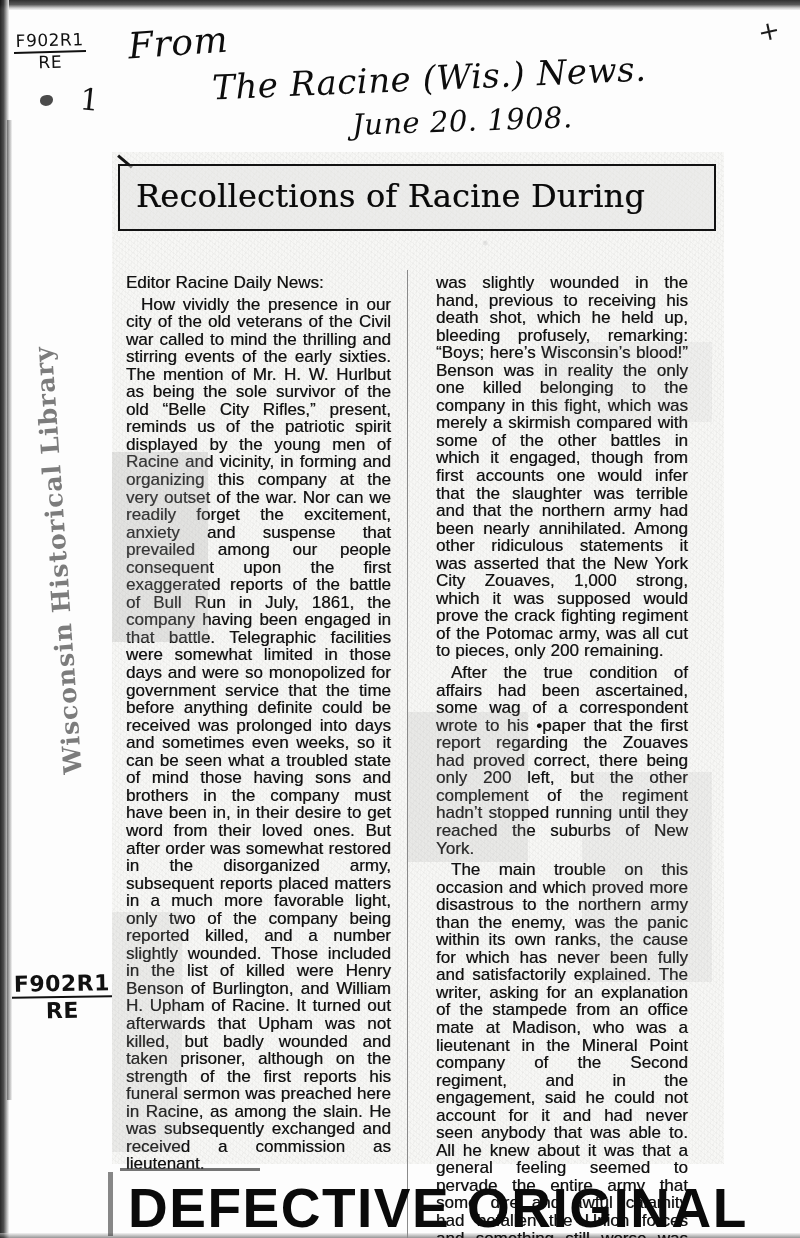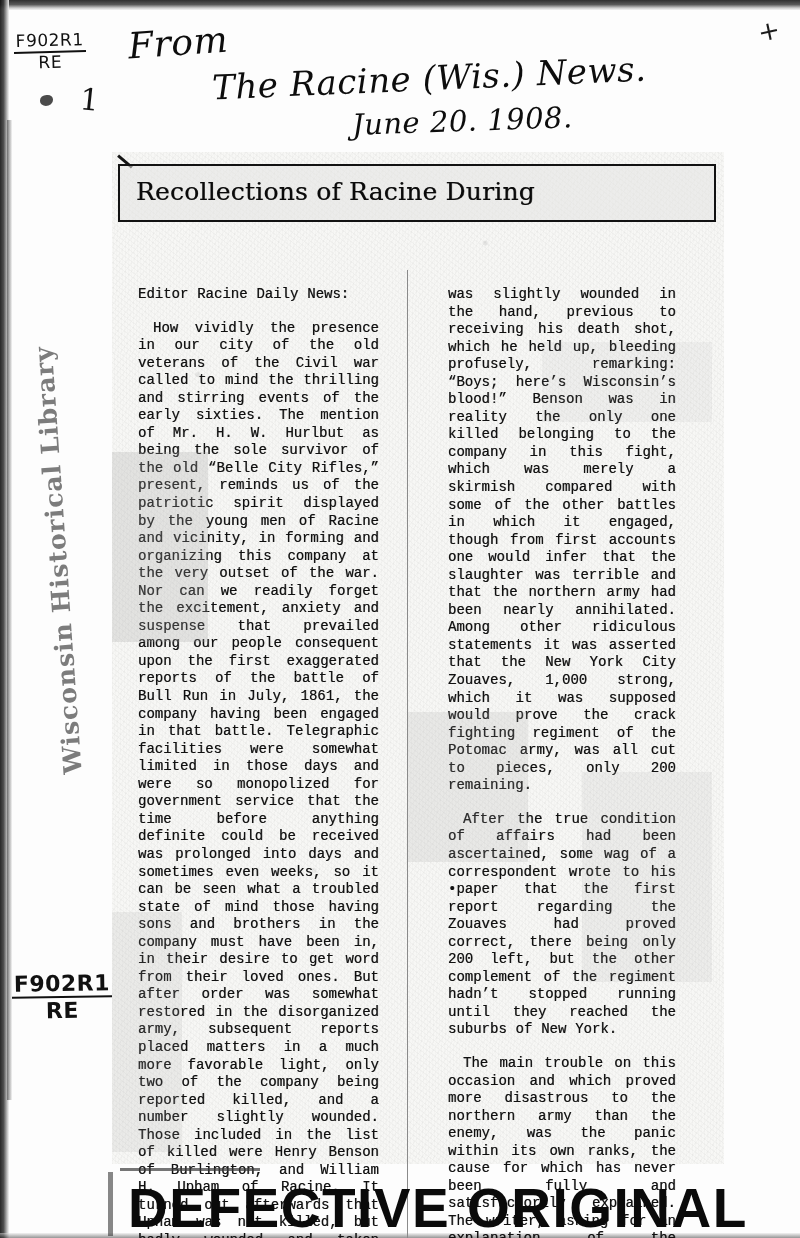--- a/index.html
+++ b/index.html
@@ -179,21 +179,21 @@
     position: absolute;
     left: 6px; top: 12px;
     width: 598px;
     border: 2px solid #121212;
     box-sizing: border-box;
     padding: 10px 16px 12px 16px;
     background: rgba(228,228,226,.55);
   }
   #headline-box .hl-line {
     font-family: "DejaVu Serif", serif;
-    font-size: 25px;
+    font-size: 32px;
     color: #0a0a0a;
     line-height: 1.28;
     letter-spacing: .2px;
   }
   #headline-box .hl-line.second { text-align: right; padding-right: 4px; }
 
   
   #corner-tick {
     position: absolute;
     left: 4px; top: 8px;
@@ -212,23 +212,23 @@
     gap: 0;
   }
   .column {
     width: 285px;
     box-sizing: border-box;
   }
   #col-left  { padding-right: 12px; }
   #col-right { padding-left: 24px; border-left: 1px solid #8a8a8a; }
 
   .column p {
-    margin: 16px;
-    font-family: Liberation Mono, monospace;
-    font-size: 14px;
+    margin: 4px;
+    font-family: Liberation Sans, sans-serif;
+    font-size: 17px;
     line-height: 17.55px;
     color: #101010;
     text-align: justify;
     text-align-last: left;
     word-spacing: .4px;
     -webkit-font-smoothing: none;
   }
   .column p.indent { text-indent: 15px; }
   .column p.cont   { text-indent: 0; }
 

